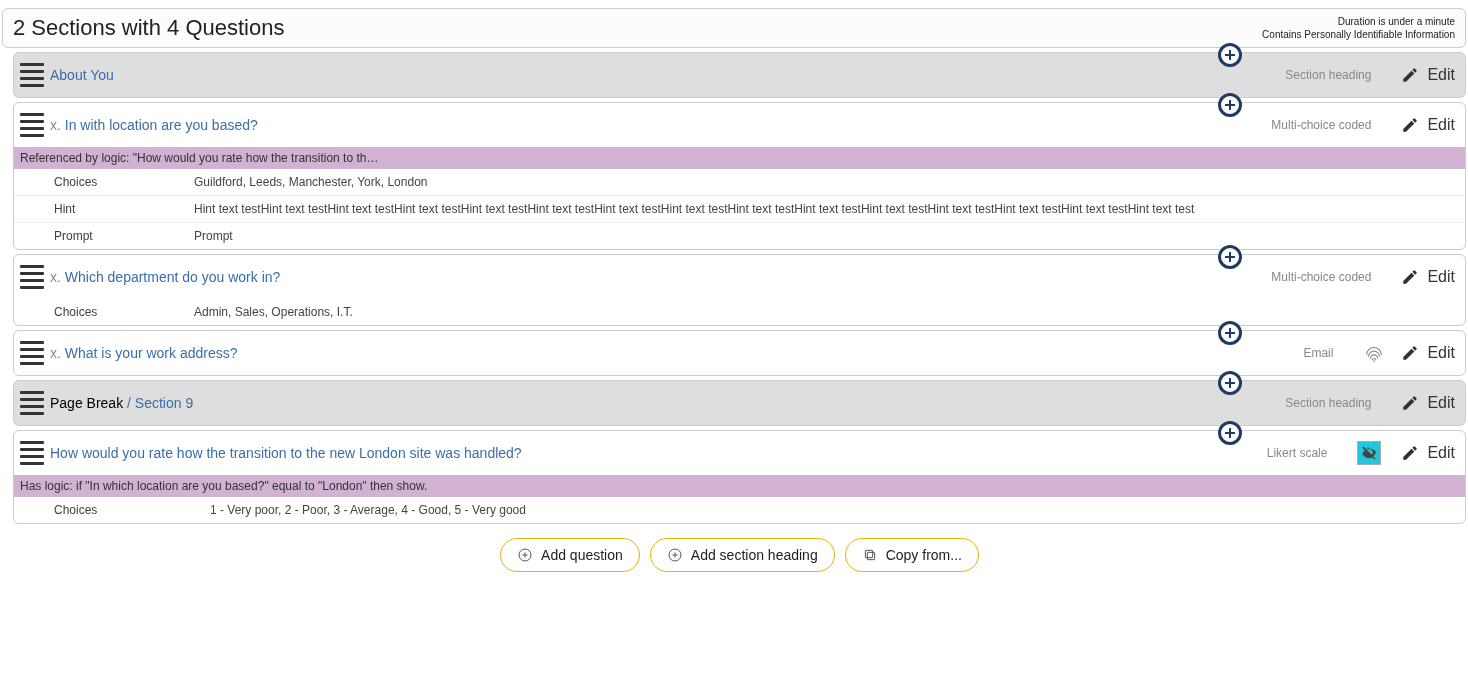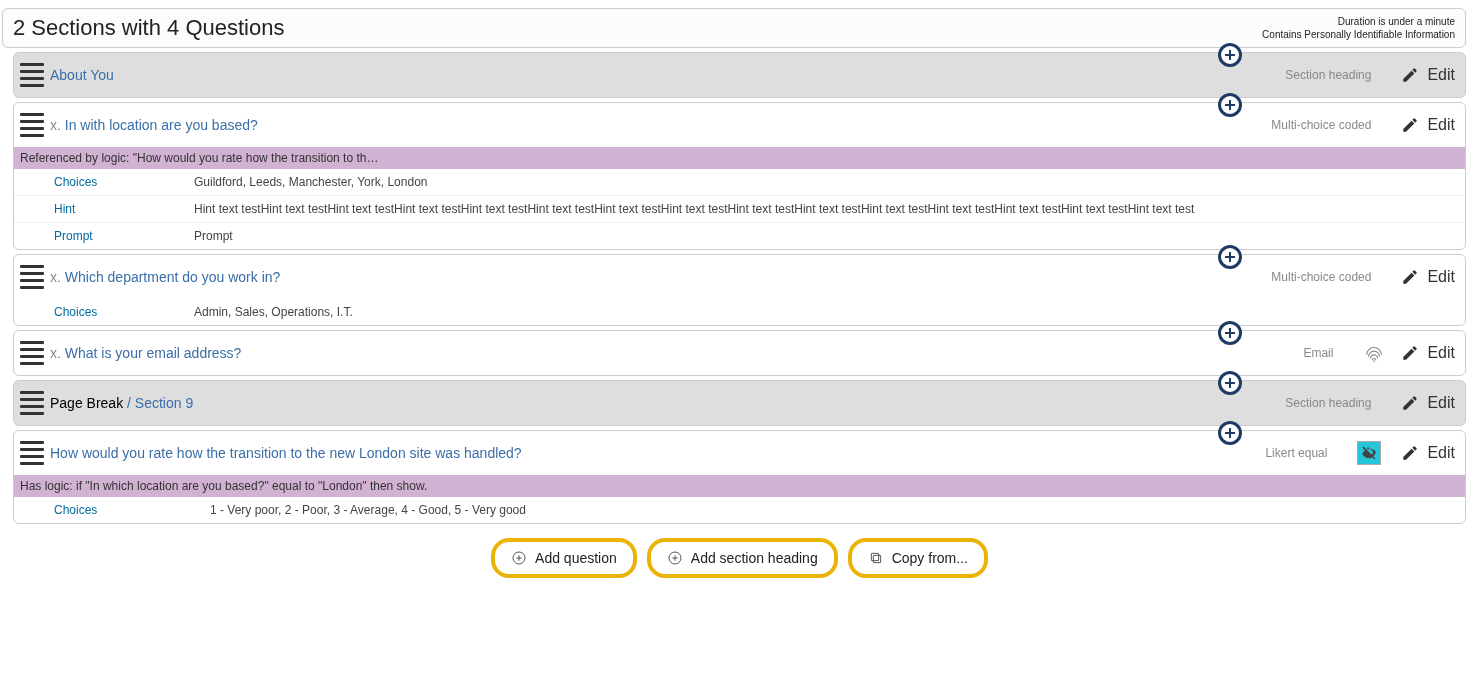--- a/index.html
+++ b/index.html
@@ -23,27 +23,27 @@
   .edit-btn svg{width:18px;height:18px}
   .spacer{flex:1 1 auto}
   .add-badge{position:absolute;top:-10px;left:1204px;width:24px;height:24px;border-radius:50%;background:#fff;border:3px solid #1f3b64;box-sizing:border-box;cursor:pointer;display:flex;align-items:center;justify-content:center}
   .add-badge::before,.add-badge::after{content:"";position:absolute;background:#1f3b64}
   .add-badge::before{width:10px;height:2px}
   .add-badge::after{width:2px;height:10px}
   .banner{background:#d1b2d2;font-size:12px;color:#333;padding:4px 6px}
   .meta-table{font-size:12px;color:#555}
   .meta-table .meta-row{display:flex;padding:6px 0 6px 40px;border-top:1px solid #eee}
   .meta-table .meta-row:first-child{border-top:none}
-  .meta-table .meta-label{width:140px;color:#0369a1}
+  .meta-table .meta-label{width:140px;color:#404040}
   .meta-table .meta-val{color:#444}
   .fingerprint{width:22px;height:22px;color:#888}
   .hidden-badge{width:22px;height:22px;background:#26c6da;border:1px solid #aaa;display:flex;align-items:center;justify-content:center;margin-right:4px}
   .hidden-badge svg{width:18px;height:18px;color:#444}
   .footer-actions{display:flex;gap:10px;justify-content:center;margin-top:14px}
-  .pill{border:4px solid #eab308;border-radius:18px;padding:8px 16px;cursor:pointer;display:flex;align-items:center;gap:8px;font-size:14px;color:#222;background:#fff}
+  .pill{border:1px solid #eab308;border-radius:18px;padding:8px 16px;cursor:pointer;display:flex;align-items:center;gap:8px;font-size:14px;color:#222;background:#fff}
   .pill svg{width:16px;height:16px;color:#555}
   .list{padding:0 2px 10px 13px}
   .list > .row{margin-left:0;margin-right:0}
   .row .right-group{display:flex;align-items:center;gap:16px}
 </style>
 </head>
 <body>
 
 <div class="container">
   <div class="header">
@@ -156,21 +156,21 @@
       <div class="add-badge"></div>
       <div class="row-top">
         <div class="drag-handle">
             <span></span>
             <span></span>
             <span></span>
             <span></span>
           </div>
         <div class="title">
           <span class="xp">x.</span>
-          <span>What is your email address?</span>
+          <span>What is your work address?</span>
         </div>
         <div class="spacer"></div>
         <div class="right-group">
           <span class="type-label">Email</span>
           <svg class="fingerprint" viewBox="0 0 24 24">
               <path fill="none" stroke="currentColor" stroke-width="1.2" d="M4 14c0-4.4 3.6-8 8-8s8 3.6 8 8M6 16c0-3.3 2.7-6 6-6s6 2.7 6 6M8 18c0-2.2 1.8-4 4-4s4 1.8 4 4M10 20c0-1.1.9-2 2-2s2 .9 2 2M12 22v-2"></path>
             </svg>
           <div class="edit-btn">
             <svg viewBox="0 0 24 24">
                 <path fill="currentColor" d="M3 17.25V21h3.75L17.81 9.94l-3.75-3.75L3 17.25zM20.71 7.04a1 1 0 0 0 0-1.41l-2.34-2.34a1 1 0 0 0-1.41 0l-1.83 1.83 3.75 3.75 1.83-1.83z"></path>
@@ -213,21 +213,21 @@
             <span></span>
             <span></span>
             <span></span>
             <span></span>
           </div>
         <div class="title">
           <span>How would you rate how the transition to the new London site was handled?</span>
         </div>
         <div class="spacer"></div>
         <div class="right-group">
-          <span class="type-label">Likert equal</span>
+          <span class="type-label">Likert scale</span>
           <div class="hidden-badge">
             <svg viewBox="0 0 24 24">
                 <path fill="currentColor" d="M12 6c3.8 0 7.2 2.1 9 6-1.8 3.9-5.2 6-9 6-1 0-2-.1-2.9-.4l1.6-1.6c.4.1.9.1 1.3.1 2.8 0 5-2.2 5-5 0-.5-.1-.9-.2-1.3l2-2C20.3 8.7 21 10.2 21 12c0 0 0 0 0 0M3.3 4.7L4.7 3.3l16 16-1.4 1.4-2.7-2.7C15 18.6 13.5 19 12 19c-3.8 0-7.2-2.1-9-6 .8-1.8 2-3.3 3.4-4.4L3.3 4.7M12 7c-.5 0-.9.1-1.3.2L8.6 5.1C9.7 4.7 10.8 4.5 12 4.5V7z"></path>
               </svg>
           </div>
           <div class="edit-btn">
             <svg viewBox="0 0 24 24">
                 <path fill="currentColor" d="M3 17.25V21h3.75L17.81 9.94l-3.75-3.75L3 17.25zM20.71 7.04a1 1 0 0 0 0-1.41l-2.34-2.34a1 1 0 0 0-1.41 0l-1.83 1.83 3.75 3.75 1.83-1.83z"></path>
               </svg>
             <span>Edit</span>

